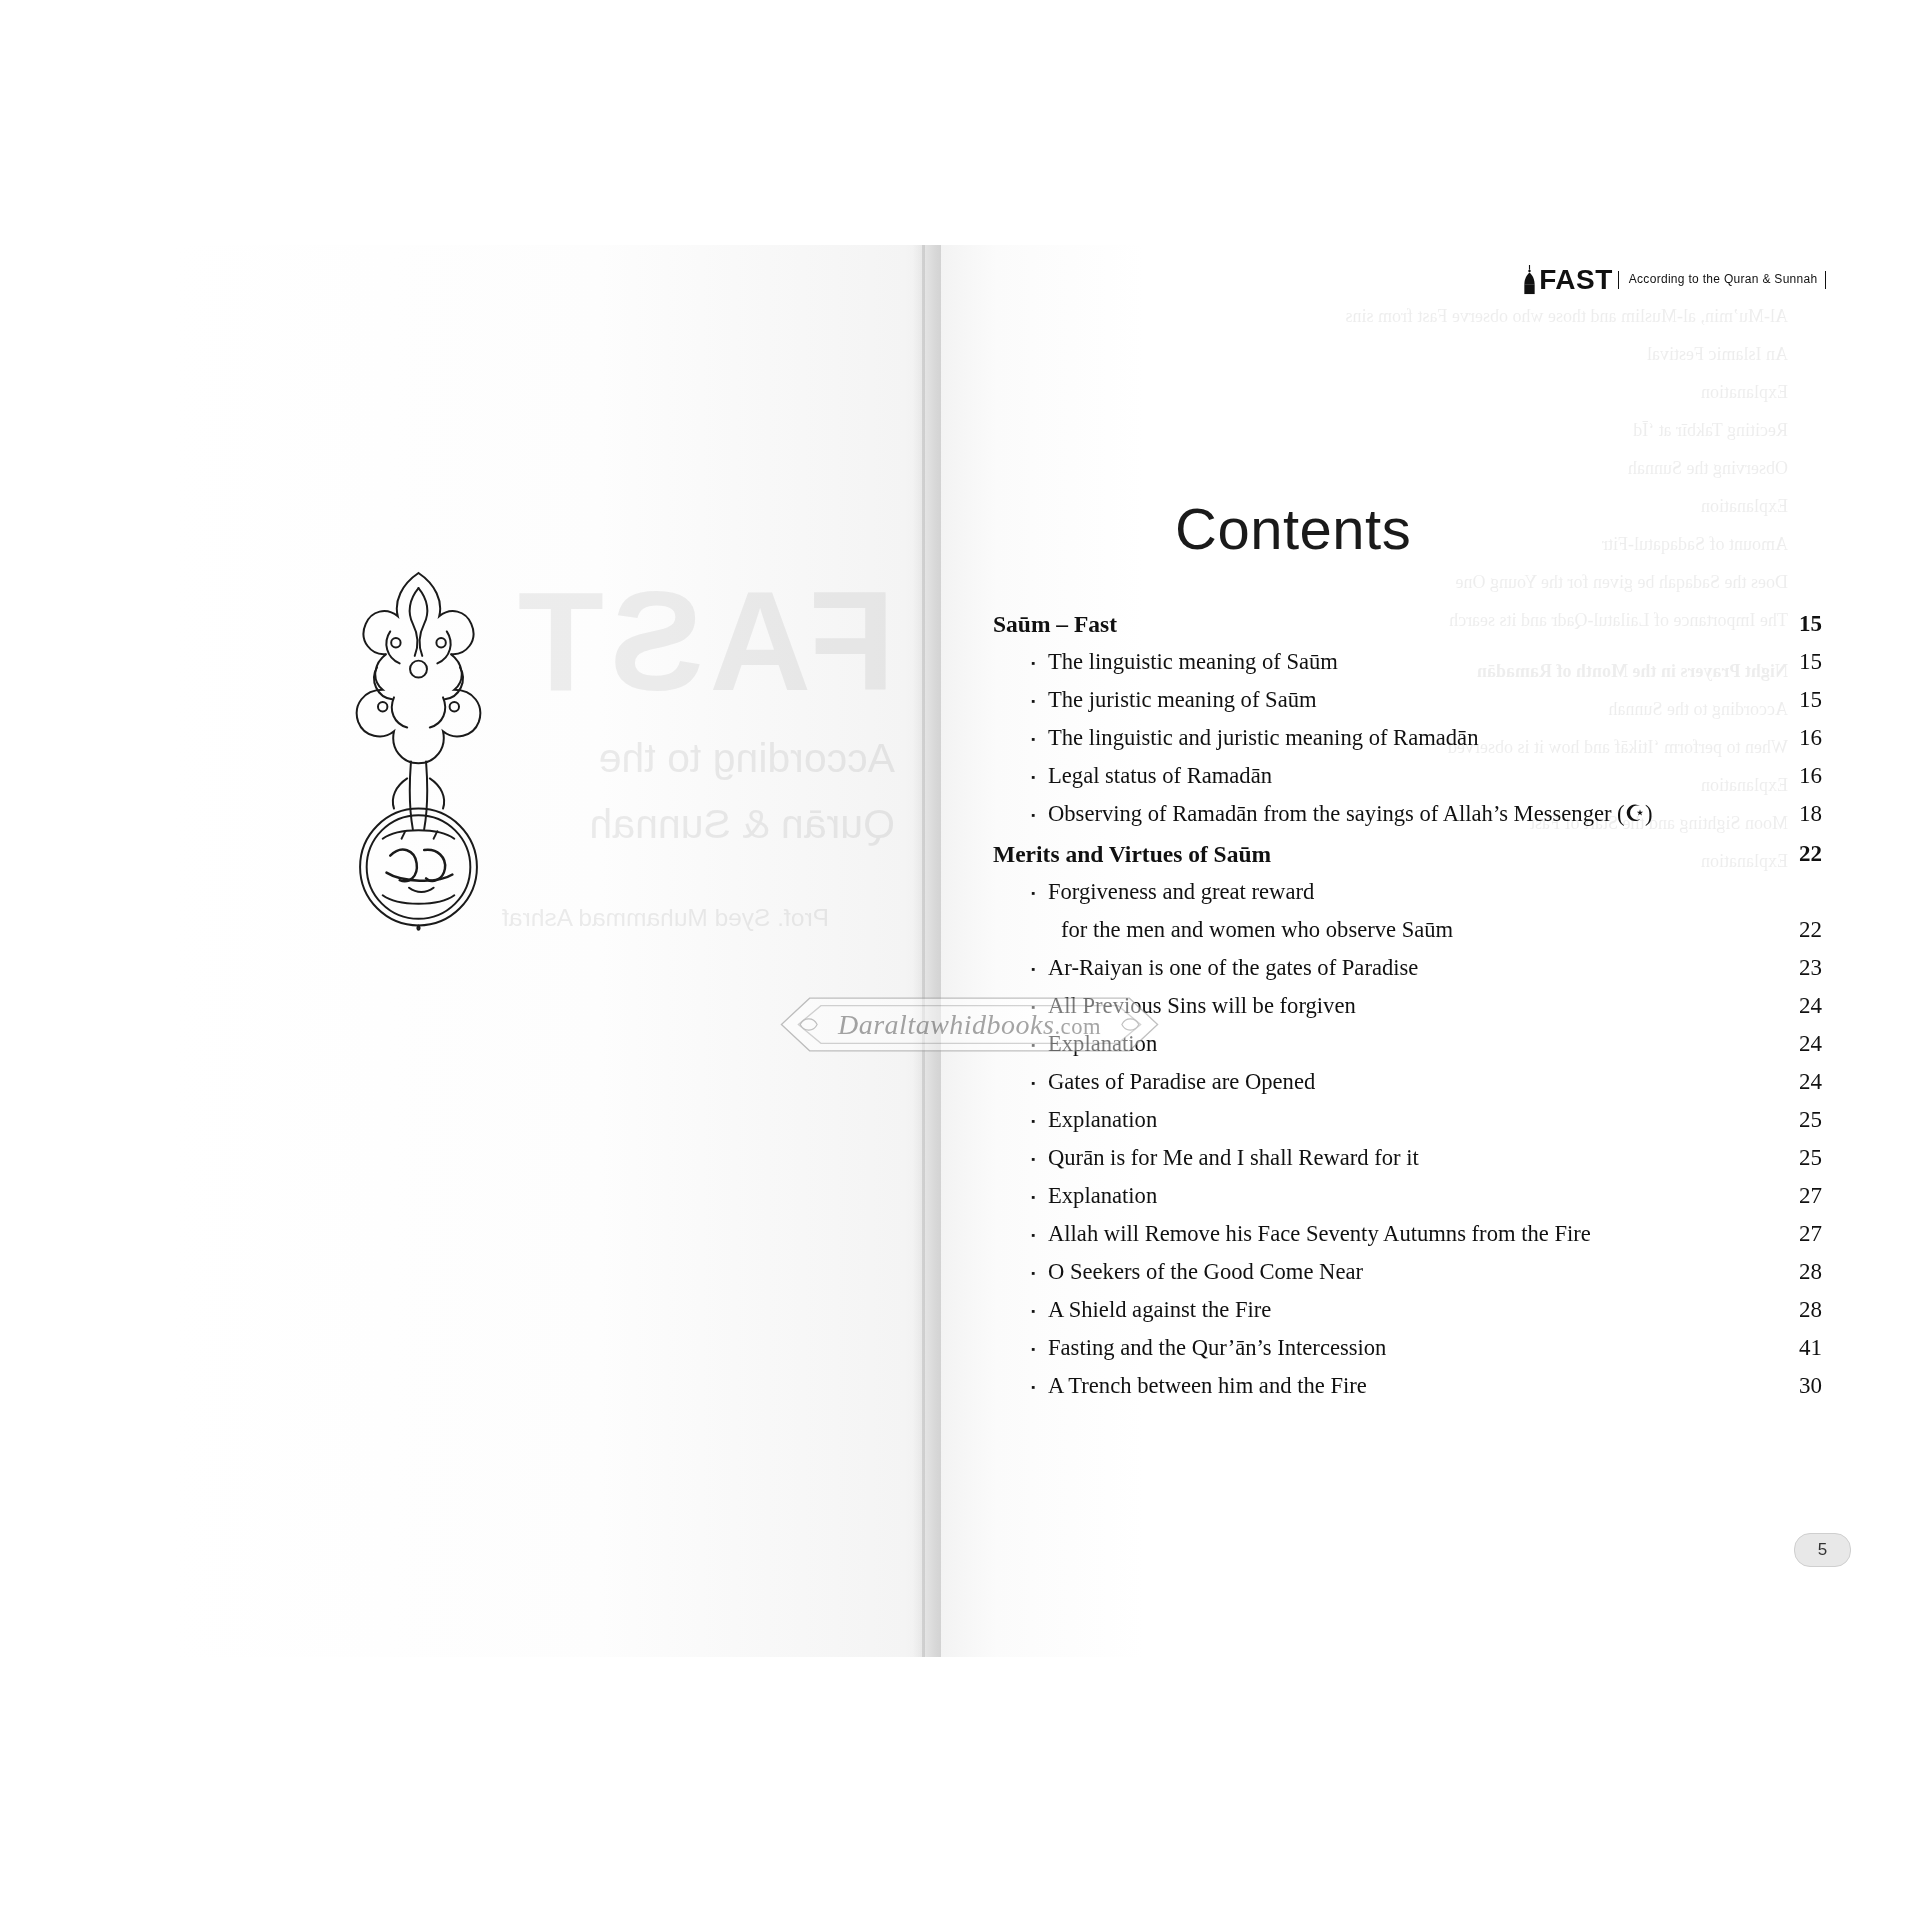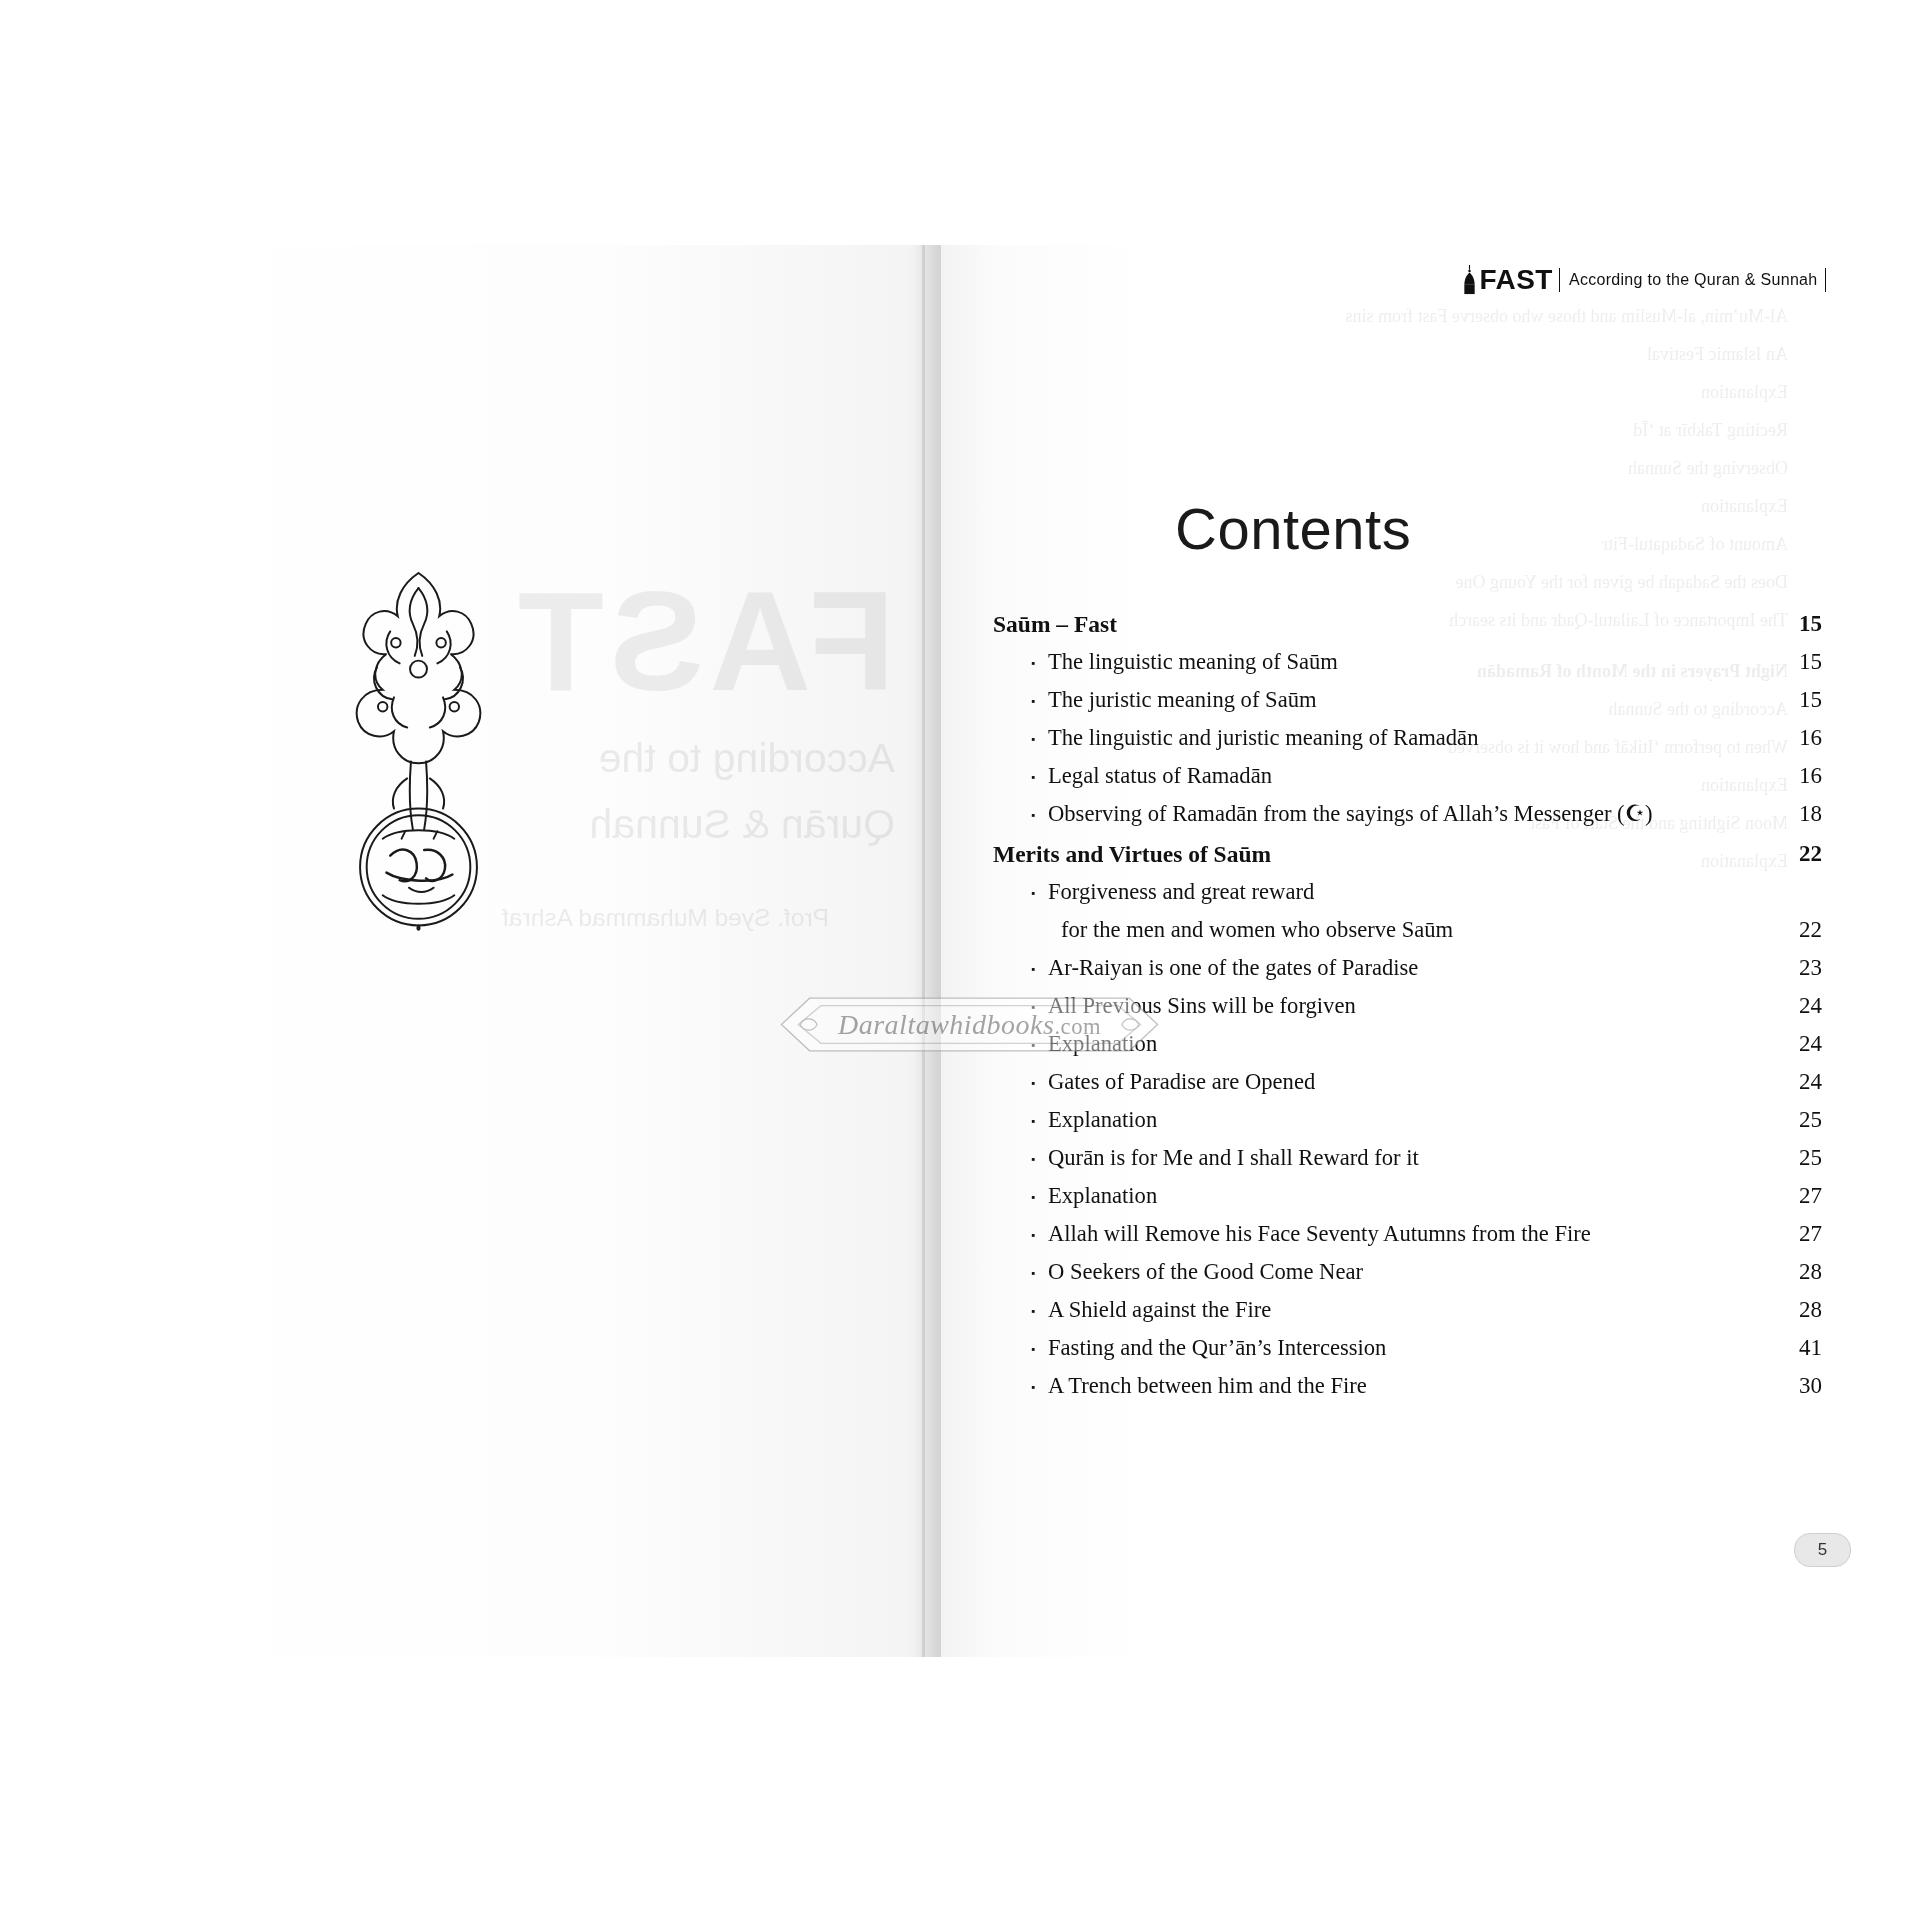--- a/index.html
+++ b/index.html
@@ -167,21 +167,21 @@
     margin-right: 1.9px;
   }
   .rh-fast {
     font-size: 28px;
     font-weight: 700;
     letter-spacing: 0.5px;
     color: #111;
     line-height: 1;
   }
   .rh-sub {
-    font-size: 16px;
+    font-size: 12px;
     color: #111;
     letter-spacing: 0.3px;
     border-left: 0.9px solid #111;
     border-right: 0.9px solid #111;
     padding: 2.8px 7.5px 2.8px 9.4px;
     margin-left: 5.6px;
     line-height: 1.1;
     text-align: center;
   }
 

